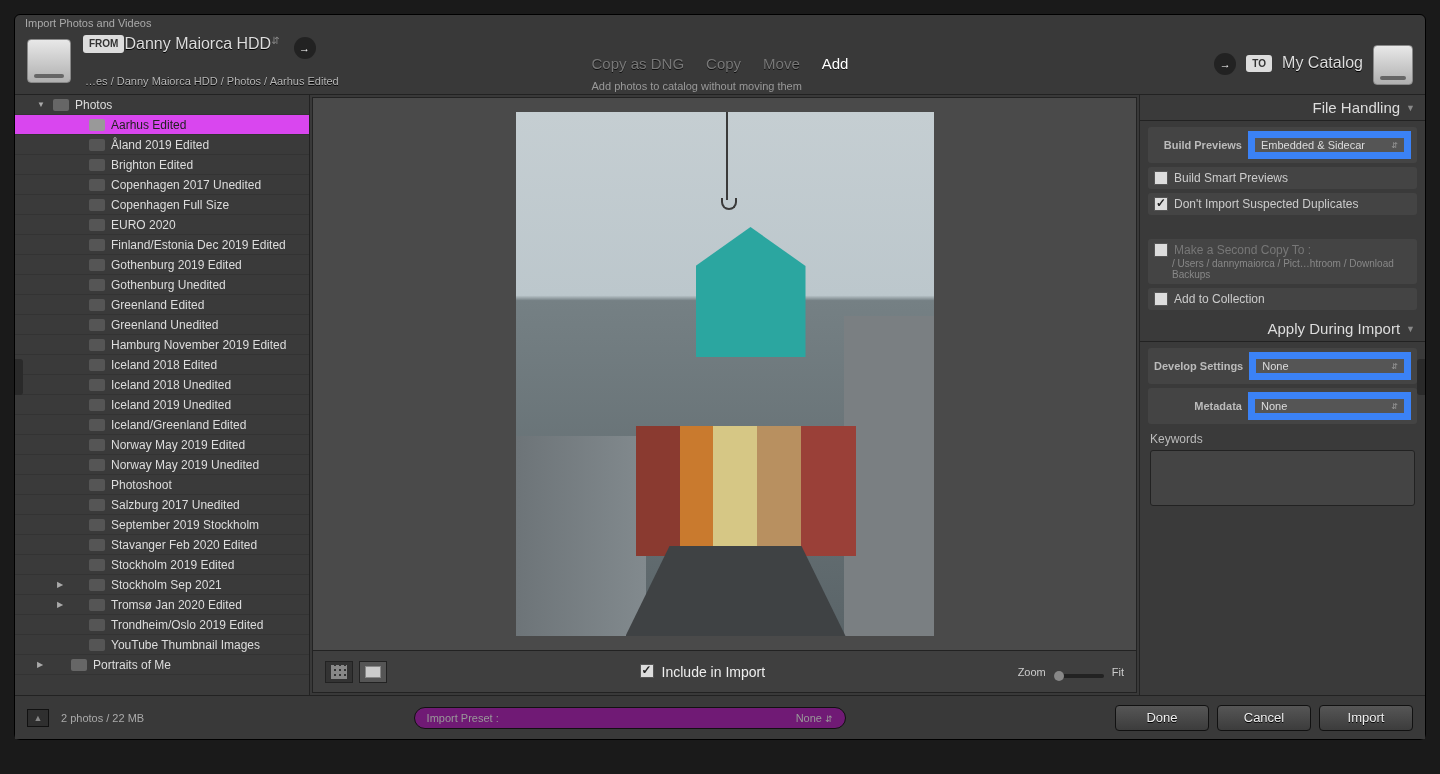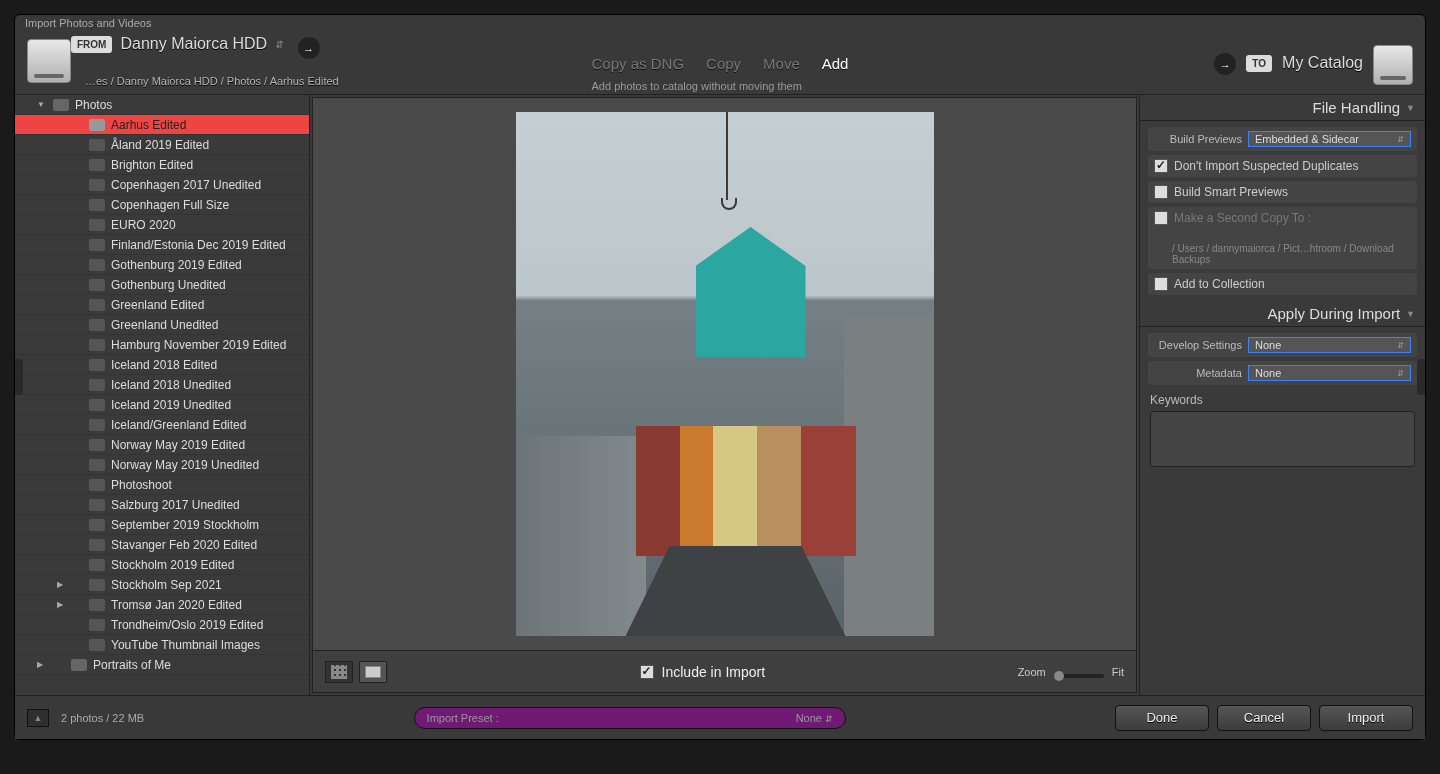--- a/index.html
+++ b/index.html
@@ -2,74 +2,74 @@
 <html><head>
 <meta charset="utf-8">
 <style>
 * { margin: 0; padding: 0; box-sizing: border-box; font-family: "Helvetica Neue", Arial, sans-serif; }
 body { background: #1a1a1a; width: 1440px; height: 774px; overflow: hidden; color: #ccc; }
 .dialog { position: absolute; top: 14px; left: 14px; right: 14px; bottom: 34px; background: #393939; border-radius: 6px; border: 1px solid #000; display: flex; flex-direction: column; }
 .title-bar { font-size: 11px; color: #aaa; padding: 2px 10px; height: 12px; }
 .header { display: flex; align-items: flex-start; height: 68px; padding: 8px 12px 0; border-bottom: 1px solid #222; position: relative; }
 .hdd-icon { width: 44px; height: 44px; background: linear-gradient(#e8e8e8,#b0b0b0); border-radius: 4px; border: 1px solid #888; position: relative; margin-top:4px;}
 .hdd-icon::after{content:"";position:absolute;bottom:4px;left:6px;right:6px;height:4px;background:#666;border-radius:2px;}
-.from-group { display: flex; align-items: center; gap: 8px; }
+.from-group { display: flex; gap: 0; margin-left: 12px; }
 .badge { background: #ddd; color: #333; font-size: 10px; font-weight: bold; padding: 3px 6px; border-radius: 3px; }
 .src-label { color: #ddd; font-size: 16px; text-shadow: 0 1px 0 #000; }
 .arrow-btn { width: 22px; height: 22px; border-radius: 50%; background: #222; display: flex; align-items: center; justify-content: center; color: #fff; font-size: 11px; margin-left:14px; margin-top:2px;}
 .path-crumb { position: absolute; top: 48px; left: 70px; font-size: 11px; color: #b5b5b5; text-shadow:0 1px 0 #000;}
 .import-modes { position: absolute; left: 50%; transform: translateX(-50%); text-align: left; top:28px;}
 .modes-row { display: flex; gap: 22px; font-size: 15px; }
 .mode { color: #777; cursor: pointer; text-shadow: 0 1px 0 #111;}
 .mode.active { color: #fff; }
 .mode-desc { font-size: 11px; color: #999; margin-top: 8px; }
 .to-group { margin-left: auto; display: flex; align-items: center; gap: 10px; margin-top: 6px;}
 .body { flex: 1; display: flex; min-height: 0; }
 .sidebar-left { width: 295px; background: #3a3a3a; display: flex; flex-direction: column; border-right: 1px solid #222; }
 .folder-list { flex: 1; overflow-y: auto; font-size: 12px; }
 .frow { display: flex; align-items: center; height: 20px; padding-left: 56px; gap: 6px; color: #ddd; border-bottom: 1px solid #333; cursor:pointer; position:relative;}
 .frow.depth0{padding-left:38px;}
 .frow.parent::before{content:"▼";position:absolute;left:22px;font-size:8px;color:#aaa;}
 .frow.child-expand::before{content:"▶";position:absolute;left:42px;font-size:8px;color:#aaa;}
 .frow.depth0 .ficon{background:#666;}
-.frow.selected { background: #ef4444; color: #222; }
+.frow.selected { background: #d946ef; color: #222; }
 .frow.selected .ficon{background:#999;}
 .ficon { width: 16px; height: 12px; background: #555; border-radius: 2px; flex-shrink:0; }
 .frow.depth2{padding-left:74px;}
 .center { flex: 1; background: #4a4a4a; display: flex; flex-direction: column; margin: 2px; border:1px solid #222;}
 .preview-area { flex: 1; display: flex; align-items: center; justify-content: center; background: #4a4a4a; }
 .photo { width: 418px; height: 524px; background: linear-gradient(180deg,#c5ced2 0%,#bcc7cc 35%,#758084 36%,#5a6468 100%); position: relative; overflow:hidden;}
 .mural{position:absolute;top:115px;left:180px;width:110px;height:130px;background:#2ba6a0;clip-path:polygon(0 30%,50% 0,100% 30%,100% 100%,0 100%);}
 .bldg-l{position:absolute;bottom:0;left:0;width:130px;height:200px;background:linear-gradient(90deg,#6d7478 0%,#828a8e 100%);}
 .bldg-r{position:absolute;bottom:0;right:0;width:90px;height:320px;background:#7a7f82;}
 .houses{position:absolute;bottom:80px;left:120px;width:220px;height:130px;background:linear-gradient(90deg,#8a3a30 0 20%,#c97a2e 20% 35%,#d6c785 35% 55%,#b89060 55% 75%,#9a4038 75% 100%);}
 .road{position:absolute;bottom:0;left:110px;width:220px;height:90px;background:#3f4244;clip-path:polygon(20% 0,80% 0,100% 100%,0 100%);}
 .lamp{position:absolute;top:0;left:210px;width:2px;height:88px;background:#3a3a3a;}
 .lamp::after{content:"";position:absolute;bottom:-10px;left:-5px;width:12px;height:10px;border:2px solid #3a3a3a;border-top:none;border-radius:0 0 12px 12px;}
 .center-bar { height: 42px; background: #3f3f3f; border-top: 1px solid #222; display: flex; align-items: center; padding: 0 12px; }
 .view-toggle { display: flex; gap: 6px; }
 .vbtn { width: 28px; height: 22px; background: #333; border: 1px solid #222; display:flex;align-items:center;justify-content:center;}
 .vbtn.active{background:#555;}
 .grid-glyph{width:16px;height:14px;background:repeating-linear-gradient(90deg,#888 0 3px,transparent 3px 5px),repeating-linear-gradient(0deg,#888 0 3px,transparent 3px 5px);}
 .single-glyph{width:16px;height:12px;background:#ccc;border:1px solid #888;}
-.include-check { margin: 0 auto; display: flex; align-items: center; gap: 8px; color: #eee; font-size: 14px; }
+.include-check { margin: 0 auto; display: flex; align-items: flex-start; gap: 8px; color: #eee; font-size: 14px; }
 .chk { width: 14px; height: 14px; background: #ddd; border: 1px solid #555; position: relative; }
 .chk.checked::after { content: "✓"; position: absolute; top: -2px; left: 1px; font-size: 12px; color: #222; font-weight:bold;}
 .zoom-group { display: flex; align-items: flex-end; gap: 8px; font-size: 11px; color: #ccc; }
 .slider { width: 50px; height: 4px; background: #222; border-radius: 2px; position: relative; }
 .slider::after{content:"";position:absolute;left:0;top:-3px;width:10px;height:10px;background:#888;border-radius:50%;}
 .sidebar-right { width: 286px; background: #3a3a3a; border-left: 1px solid #222; font-size: 12px; display:flex;flex-direction:column;}
 .panel-title { display: flex; justify-content: flex-end; align-items: center; gap: 6px; padding: 4px 10px; color: #ddd; font-size: 15px; border-bottom: 1px solid #222; }
 .panel-title .tri{font-size:9px;color:#888;}
 .panel-body { padding: 6px 8px; display: flex; flex-direction: column; gap: 4px; }
 .opt-row { display: flex; align-items: center; gap: 6px; background: #444; padding: 4px 6px; border-radius: 3px; color: #ccc;}
 .opt-row.dim{color:#777;}
-.sel { flex:1; background: #555; border: 1px solid #3b82f6; padding: 1px 6px; font-size: 11px; color: #ddd; display:flex;justify-content:space-between;align-items:center;}
+.sel { flex:1; background: #555; border: 7px solid #3b82f6; padding: 1px 6px; font-size: 11px; color: #ddd; display:flex;justify-content:space-between;align-items:center;}
 .sel .caret{font-size:8px;color:#999;}
-.lbl-right{text-align:right;min-width:88px;color:#bbb;font-size:11px;}
+.lbl-right{text-align:right;min-width:88px;color:#bbb;font-size:11px;font-weight:bold;}
 .kw-box{background:#444;border:1px solid #222;height:56px;border-radius:3px;}
 .footer { height: 44px; background: #393939; border-top: 1px solid #222; display: flex; align-items: center; padding: 0 12px; gap: 10px; }
 .status-left { display:flex;align-items:center;gap:12px;}
 .mini-btn{width:22px;height:18px;background:#2f2f2f;border:1px solid #111;display:flex;align-items:center;justify-content:center;color:#888;font-size:9px;}
 .status-text{font-size:11px;color:#aaa;}
 .preset-bar { margin:0 auto; width: 432px; height: 22px; background: #701a75; border-radius: 11px; border:1px solid #111; display: flex; align-items: center; padding: 0 12px; font-size: 11px; color: #999; justify-content:space-between;}
 .action-btns { display: flex; gap: 8px; }
 .act { width: 94px; height: 26px; background: linear-gradient(#565656,#3c3c3c); border: 1px solid #111; border-radius: 4px; color: #eee; font-size: 13px; display:flex;align-items:center;justify-content:center;cursor:pointer; text-shadow:0 1px 0 #000;}
 .edge-handle{position:absolute;top:50%;width:8px;height:36px;background:#2a2a2a;transform:translateY(-50%);}
 .edge-handle.l{left:0;border-radius:0 3px 3px 0;}
@@ -275,28 +275,28 @@
       </div>
       <div class="panel-body">
         <div class="opt-row">
           <span class="lbl-right">Build Previews</span>
           <div class="sel">
               <span>Embedded &amp; Sidecar</span>
               <span class="caret">⇵</span>
             </div>
         </div>
         <div class="opt-row">
+          <div class="chk"></div>
+          <span>Build Smart Previews</span>
+        </div>
+        <div class="opt-row">
           <div class="chk checked"></div>
           <span>Don't Import Suspected Duplicates</span>
         </div>
-        <div class="opt-row">
-          <div class="chk"></div>
-          <span>Build Smart Previews</span>
-        </div>
-        <div class="opt-row dim" style="flex-direction:column;align-items:flex-start;gap:18px;">
+        <div class="opt-row dim" style="flex-direction:column;align-items:flex-start;gap:1px;margin-top:20px;">
           <div style="display:flex;gap:6px;align-items:center;">
             <div class="chk"></div>
             <span>Make a Second Copy To :</span>
           </div>
           <span class="sub-path">/ Users / dannymaiorca / Pict…htroom / Download Backups</span>
         </div>
         <div class="opt-row">
           <div class="chk"></div>
           <span>Add to Collection</span>
         </div>

